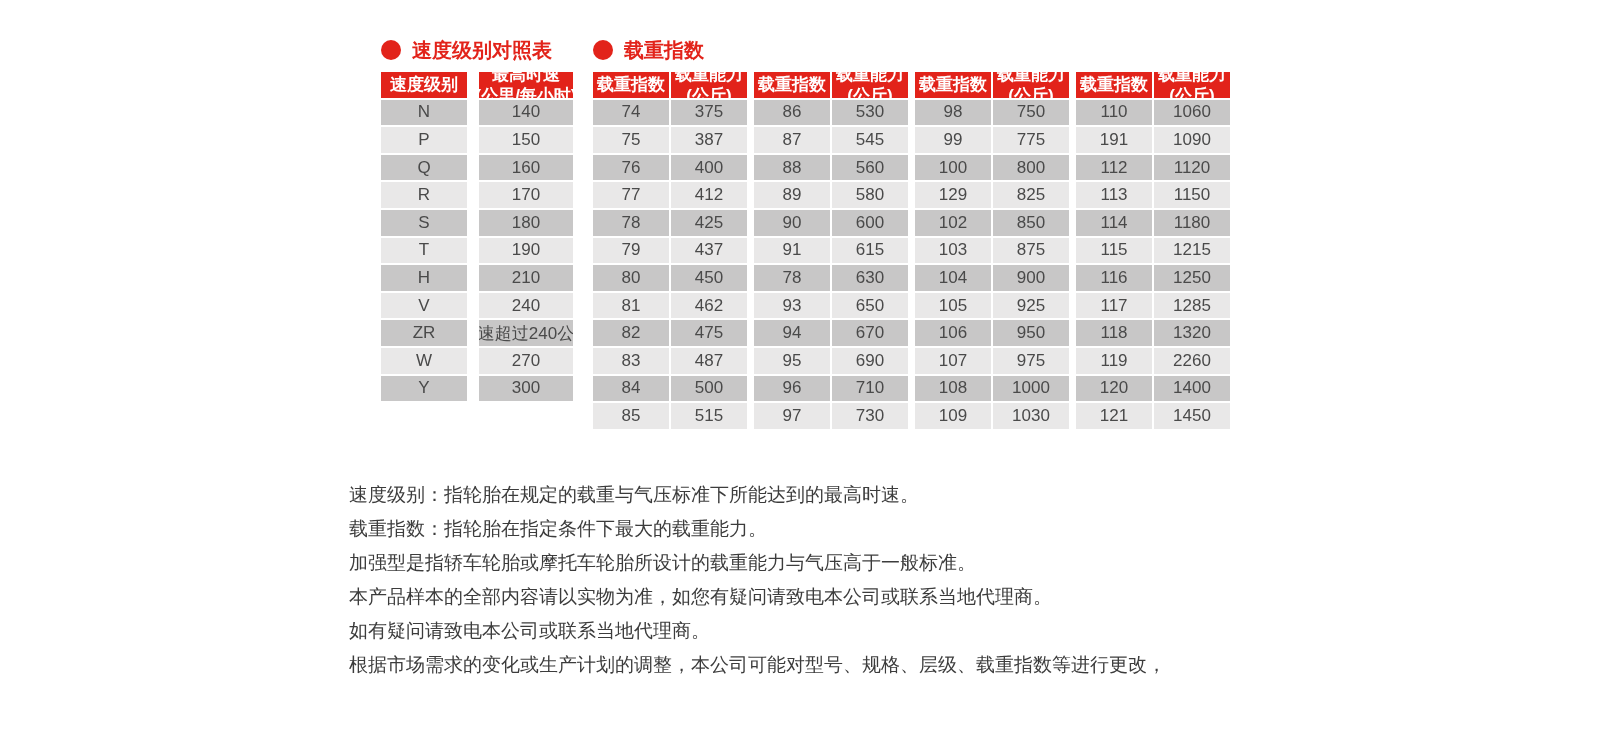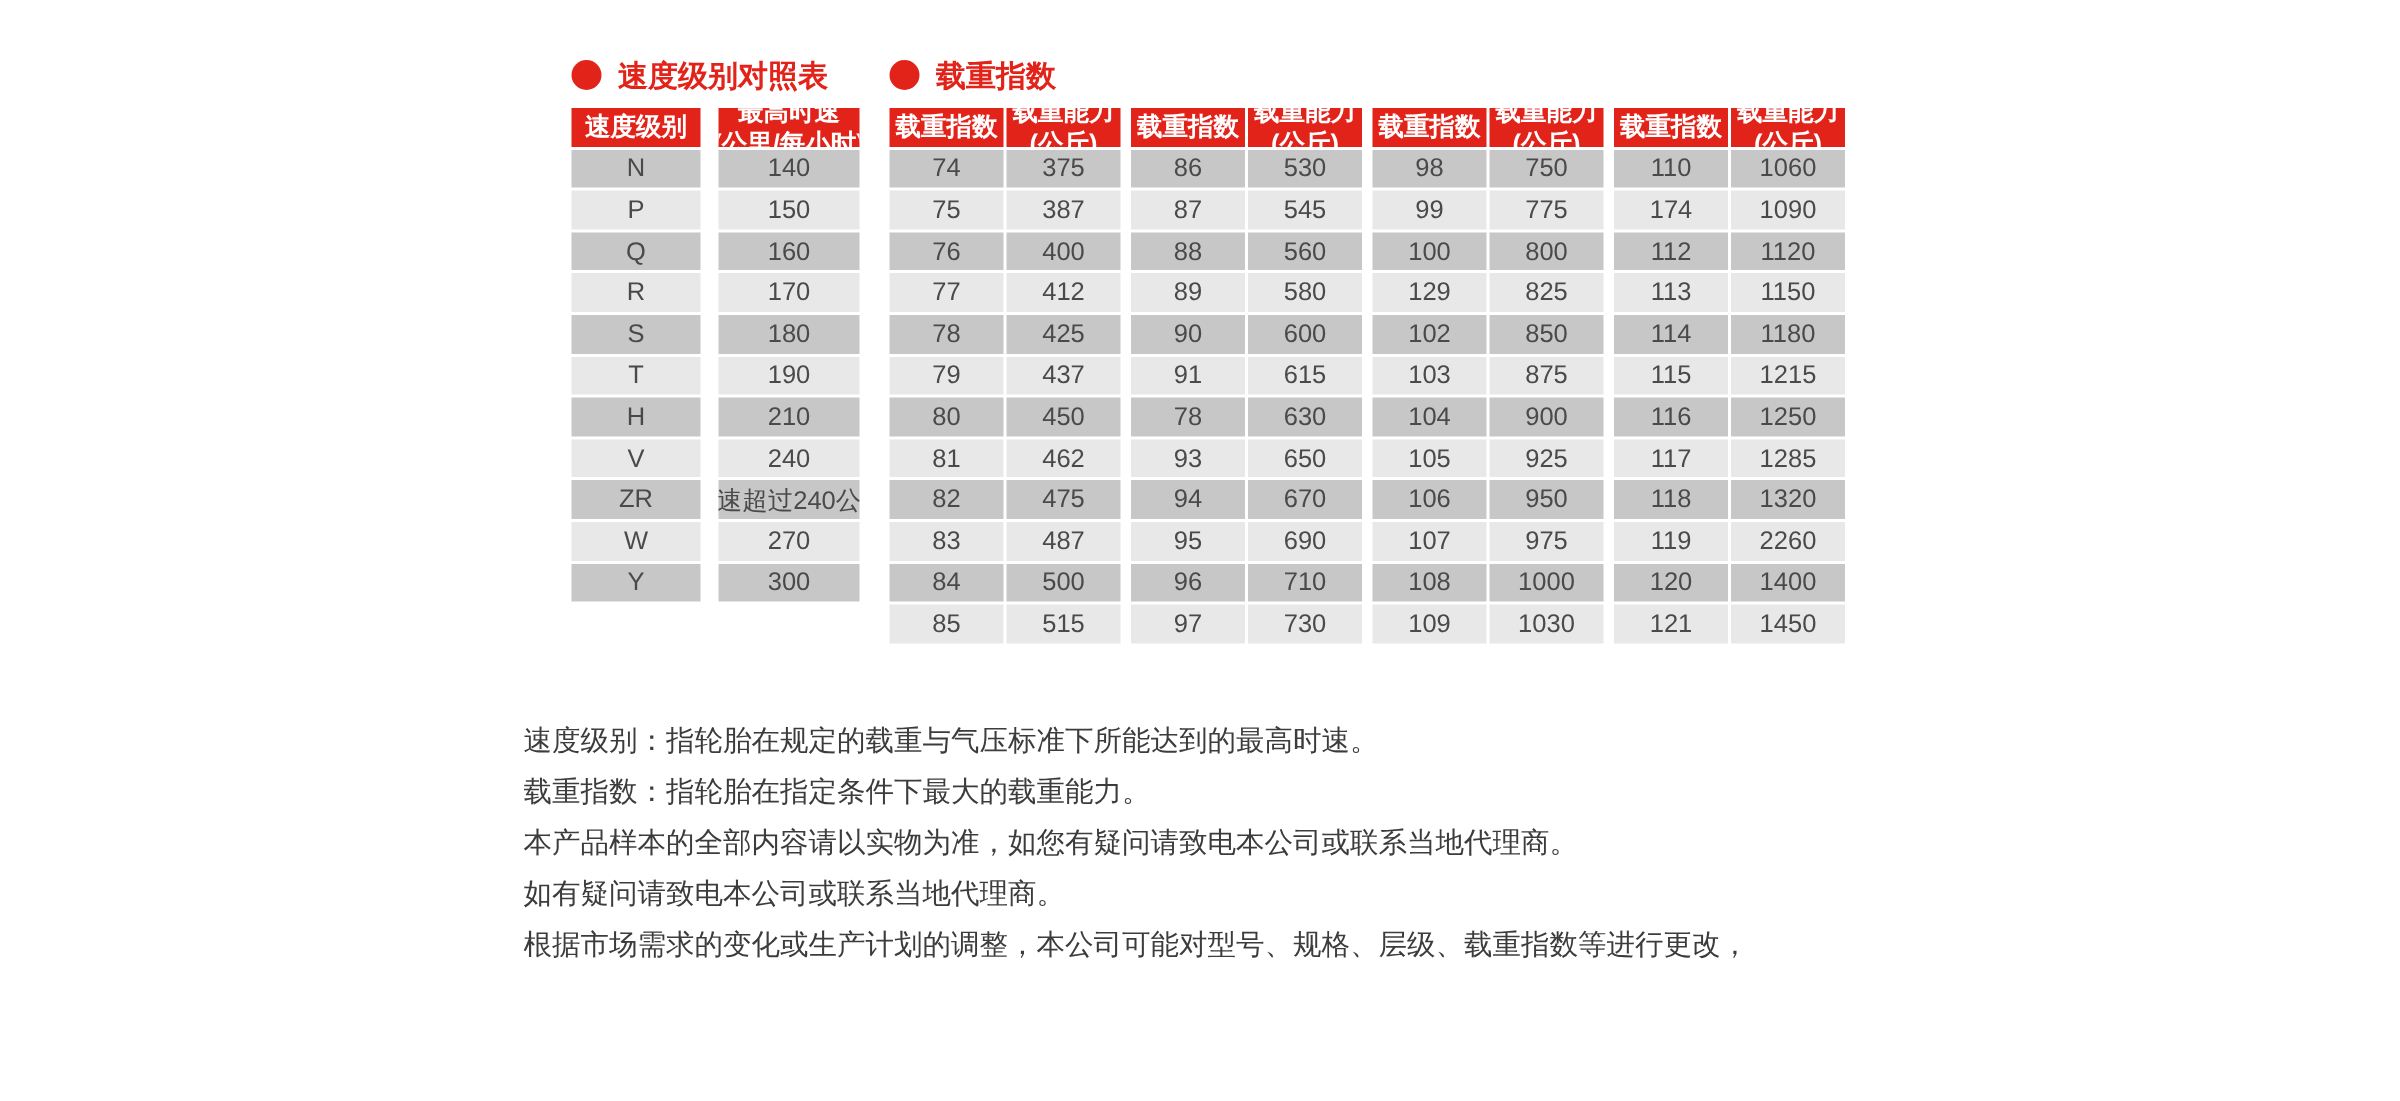--- a/index.html
+++ b/index.html
@@ -309,21 +309,21 @@
             <span>载重能力</span>
             <span>(公斤)</span>
           </div>
         </div>
         <div class="rows">
           <div class="trow pair-grid">
             <div class="cell">110</div>
             <div class="cell">1060</div>
           </div>
           <div class="trow pair-grid">
-            <div class="cell">174</div>
+            <div class="cell">191</div>
             <div class="cell">1090</div>
           </div>
           <div class="trow pair-grid">
             <div class="cell">112</div>
             <div class="cell">1120</div>
           </div>
           <div class="trow pair-grid">
             <div class="cell">113</div>
             <div class="cell">1150</div>
           </div>
@@ -360,16 +360,17 @@
             <div class="cell">1450</div>
           </div>
         </div>
       </div>
     </div>
 </div>
 
 <div id="notes">
     <p>速度级别：指轮胎在规定的载重与气压标准下所能达到的最高时速。</p>
     <p>载重指数：指轮胎在指定条件下最大的载重能力。</p>
+    <p>加强型是指轿车轮胎或摩托车轮胎所设计的载重能力与气压高于一般标准。</p>
     <p>本产品样本的全部内容请以实物为准，如您有疑问请致电本公司或联系当地代理商。</p>
     <p>如有疑问请致电本公司或联系当地代理商。</p>
     <p>根据市场需求的变化或生产计划的调整，本公司可能对型号、规格、层级、载重指数等进行更改，</p>
   </div>
 
 </body></html>

